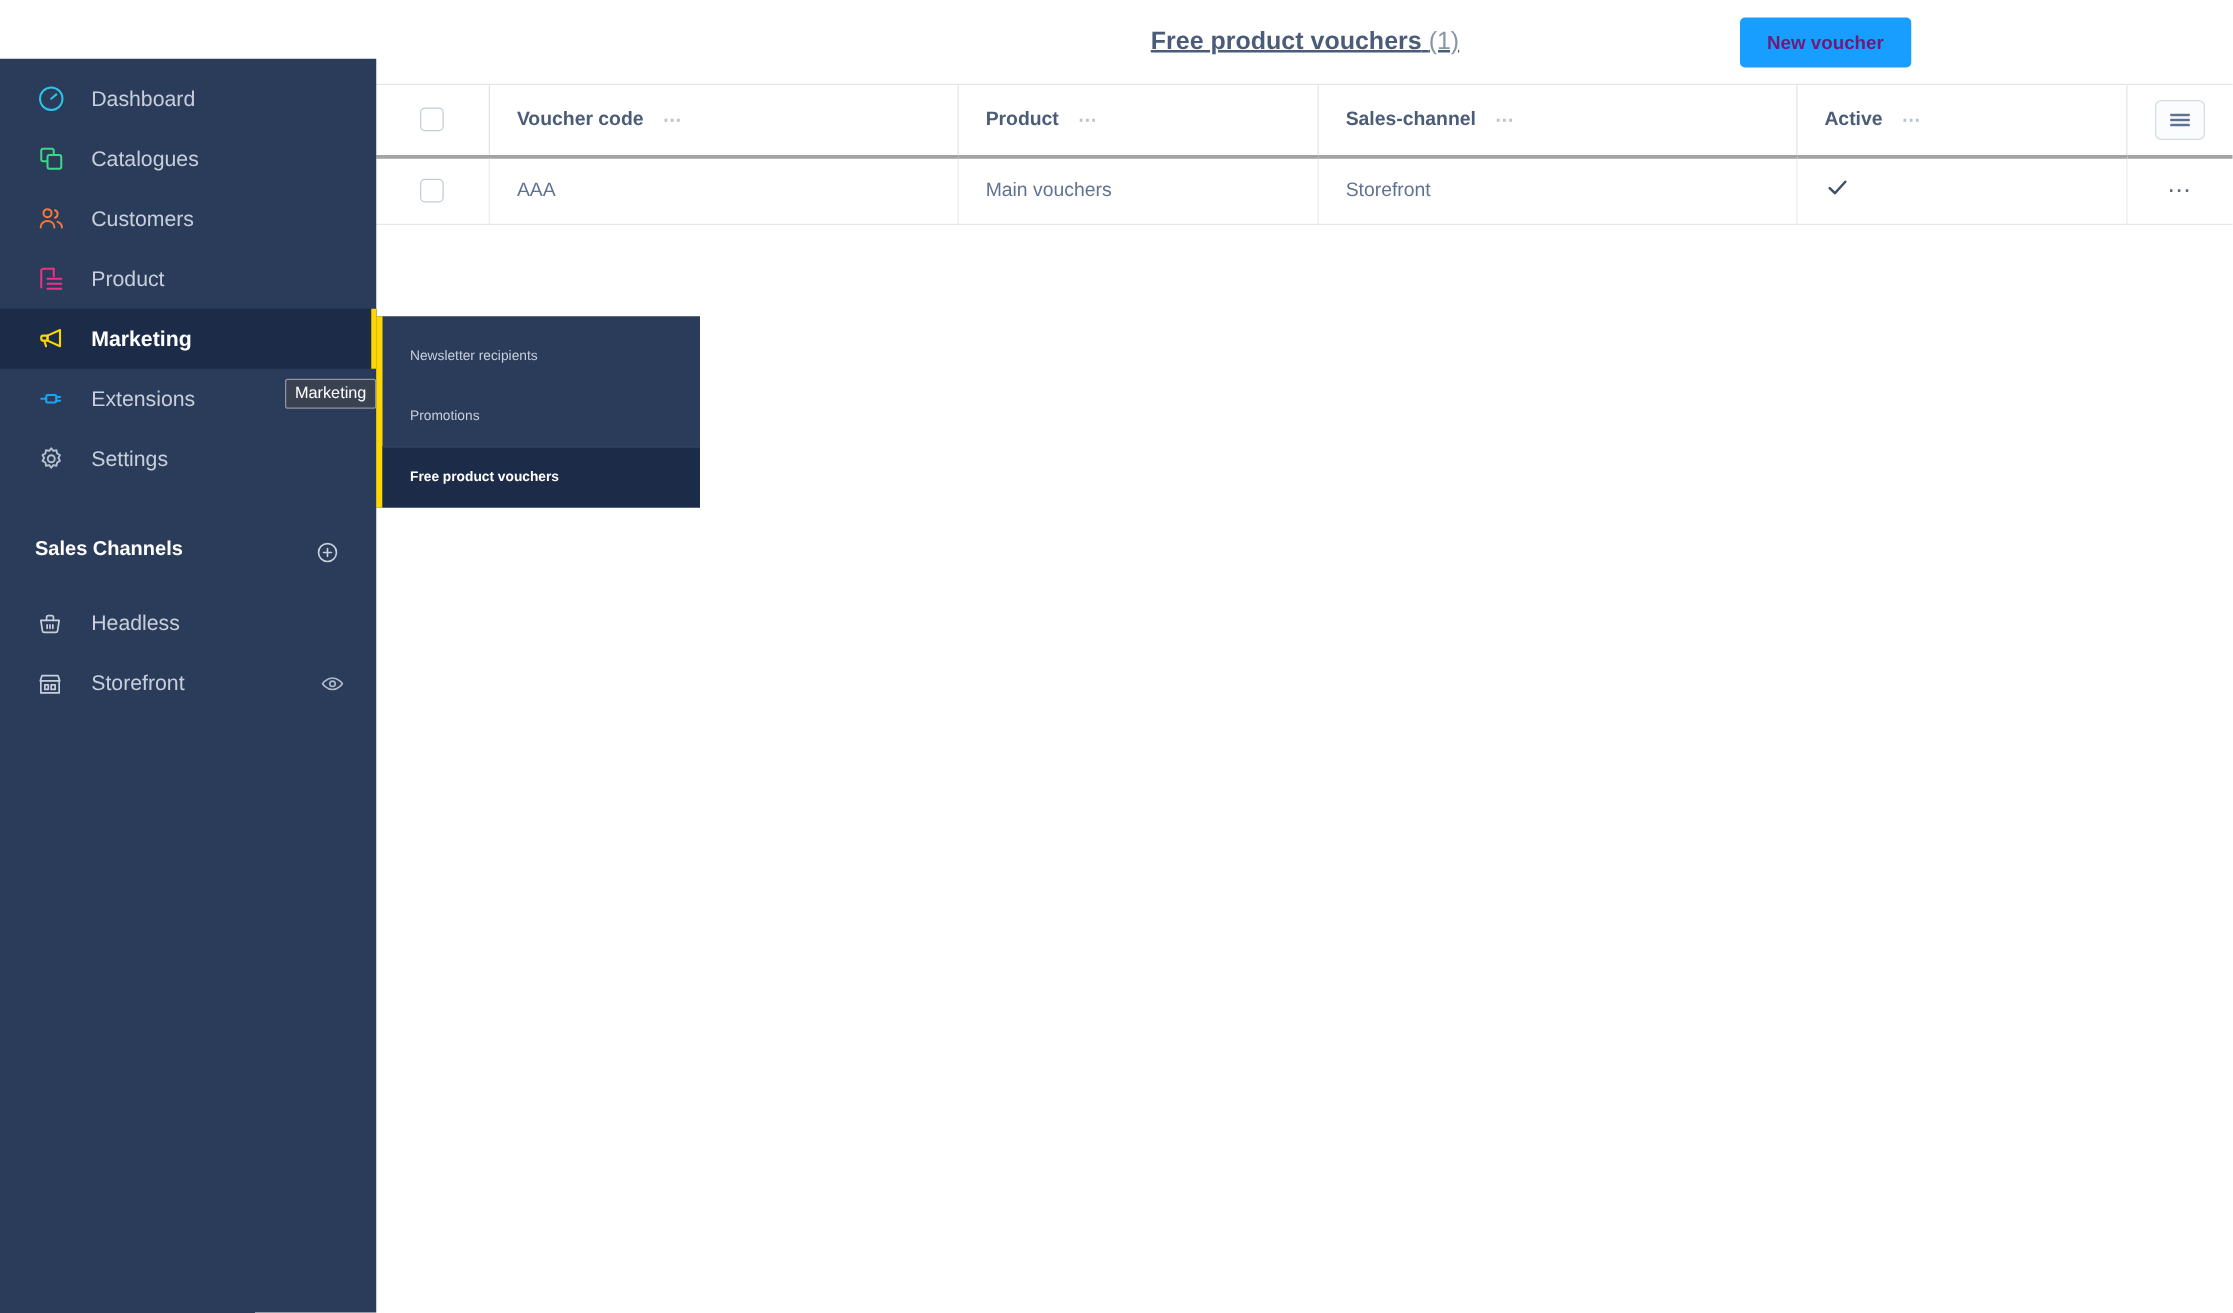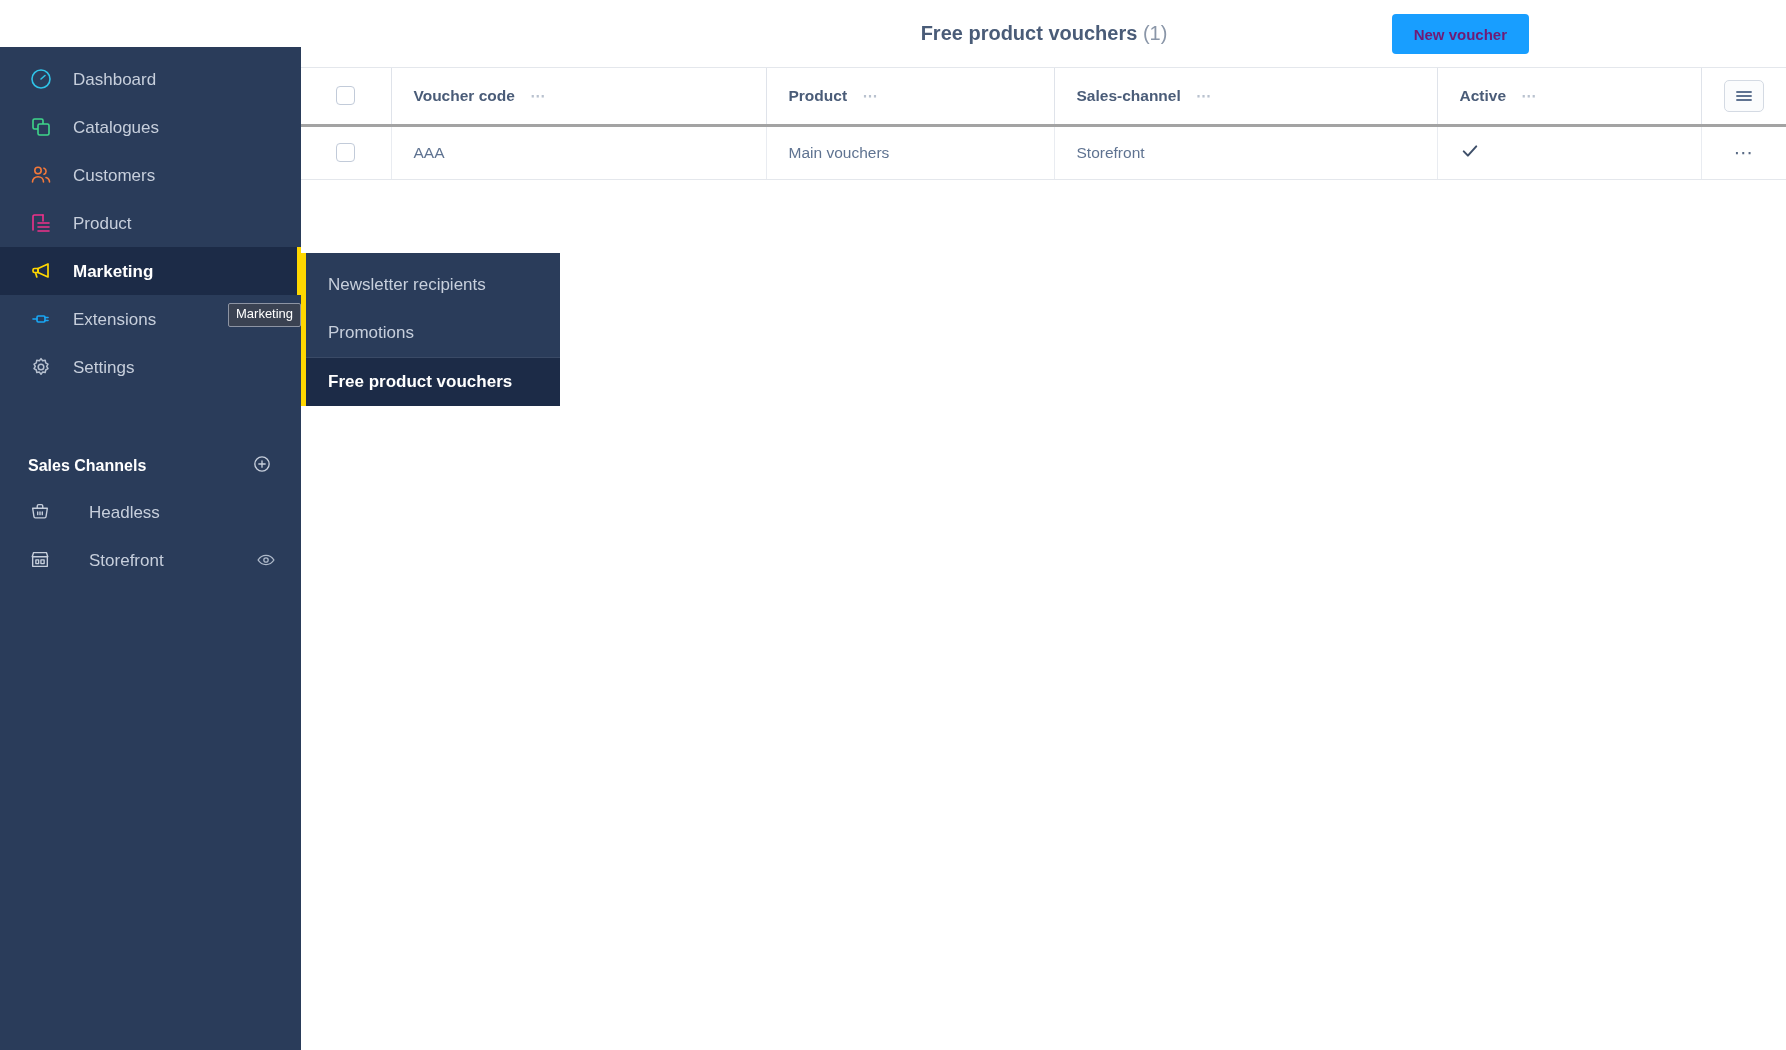--- a/index.html
+++ b/index.html
@@ -62,43 +62,42 @@
     position: absolute;
     right: 0; top: 0; bottom: 0;
     width: 4px;
     background: #ffd700;
   }
 
   .section-title {
     margin-top: 40px;
     height: 44px;
     display: flex;
-    align-items: flex-end;
+    align-items: flex-start;
     justify-content: space-between;
     padding: 0 28px 0 28px;
     color: #ffffff;
     font-size: 16px;
     font-weight: bold;
   }
   .section-title .plus-btn {
     width: 22px; height: 22px;
     display: flex; align-items: center; justify-content: center;
     cursor: pointer;
   }
 
   .channel-item {
     height: 48px;
     display: flex;
-    align-items: flex-end;
+    align-items: center;
     padding-left: 28px;
     padding-right: 24px;
     color: #c7cfdc;
     font-size: 17px;
     cursor: pointer;
-    gap: 16px;
   }
   .channel-item .nav-icon {
     width: 24px; height: 24px; flex: 0 0 24px;
     display: flex; align-items: center; justify-content: center;
     margin-right: 21px;
   }
   .channel-item .spacer { flex: 1 1 auto; }
   .channel-item .eye-btn { width: 22px; height: 22px; display:flex; align-items:center; justify-content:center; cursor:pointer; }
 
   
@@ -127,21 +126,21 @@
     border-left: 5px solid #ffd700;
     z-index: 20;
     padding-top: 0;
   }
   .flyout-item {
     height: 48px;
     display: flex;
     align-items: center;
     padding-left: 22px;
     color: #c7cfdc;
-    font-size: 17px;
+    font-size: 11px;
     cursor: pointer;
   }
   .flyout-item:first-child { margin-top: 8px; }
   .flyout-item.active {
     background: #1c2b47;
     color: #ffffff;
     font-weight: bold;
     border-top: 1px solid #3a4a66;
     height: 49px;
   }
@@ -163,20 +162,21 @@
     background: #ffffff;
   }
   .topbar-title {
     position: absolute;
     left: 0; right: 0;
     text-align: center;
     font-size: 20px;
     color: #4a5c78;
     font-weight: bold;
     pointer-events: none;
+    text-decoration: underline;
   }
   .topbar-title .count {
     font-weight: normal;
     color: #8a96a8;
   }
   .new-btn {
     position: absolute;
     right: 258px;
     top: 14px;
     background: #189eff;

